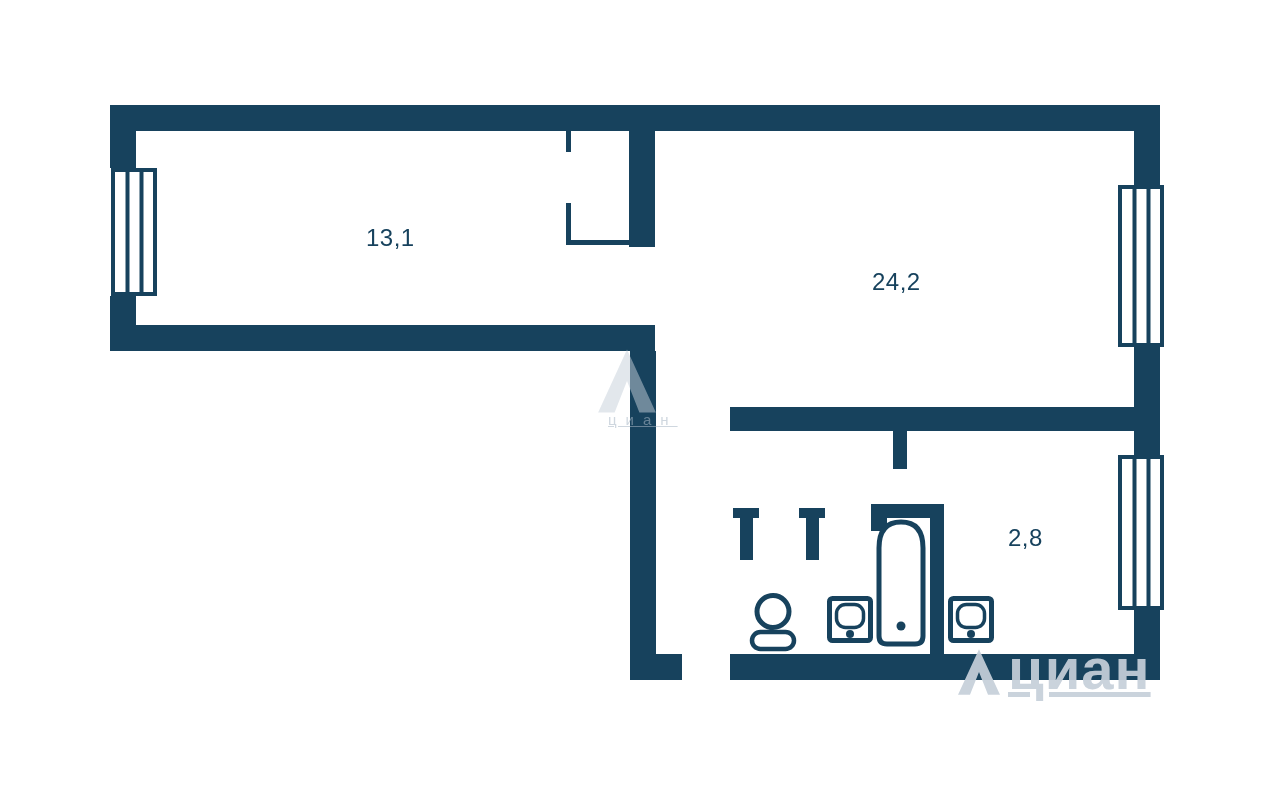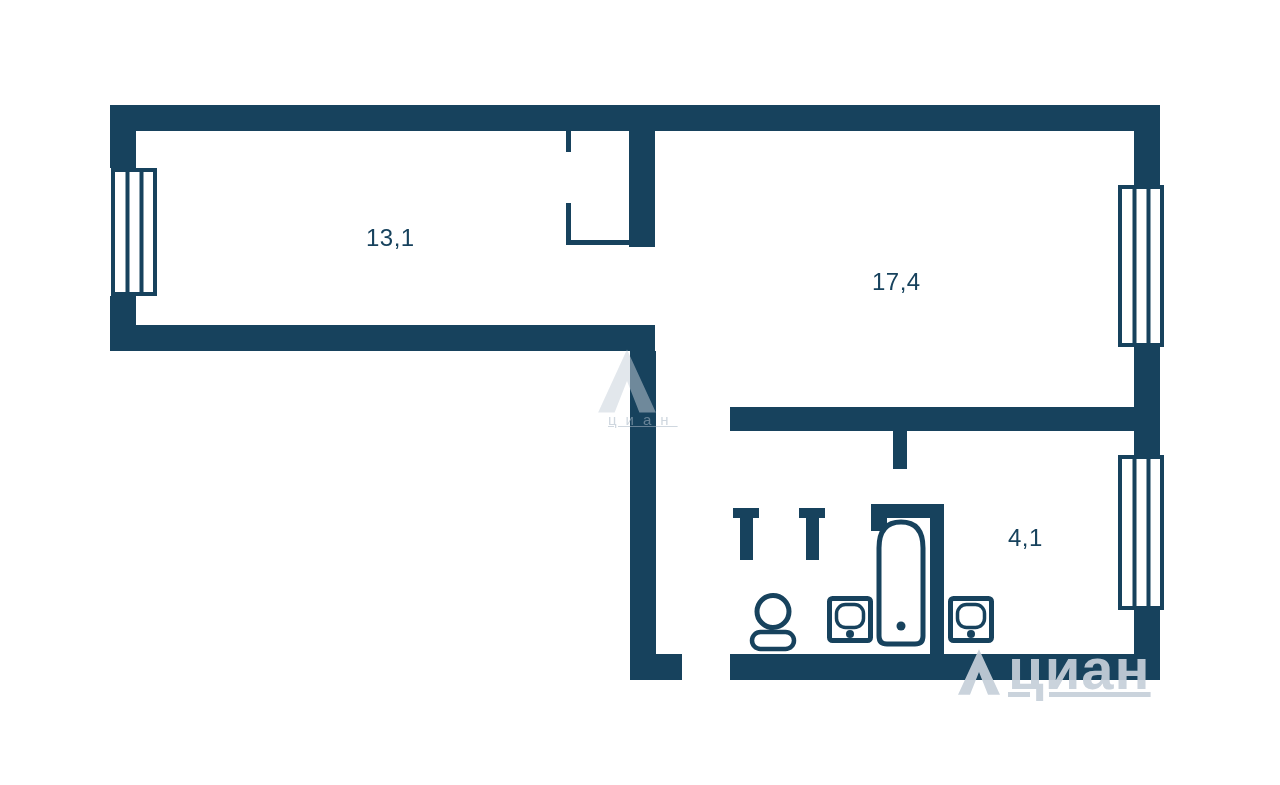--- a/index.html
+++ b/index.html
@@ -95,22 +95,22 @@
     <circle cx="29" cy="110" r="4.5" fill="currentColor"></circle>
   </svg>
 
   <svg class="fx" style="left:948px;top:596px;" width="46" height="47" viewBox="0 0 46 47">
     <rect x="2.5" y="2.5" width="41" height="42" rx="3" fill="#ffffff" stroke="currentColor" stroke-width="5"></rect>
     <rect x="9.5" y="8.5" width="27" height="23" rx="9" fill="none" stroke="currentColor" stroke-width="3.5"></rect>
     <circle cx="23" cy="38" r="4" fill="currentColor"></circle>
   </svg>
 
   <div class="room-label" style="left:358px;top:224px;margin-left:8px;">13,1</div>
-  <div class="room-label" style="left:872px;top:268px;">17,4</div>
-  <div class="room-label" style="left:1008px;top:524px;">4,1</div>
+  <div class="room-label" style="left:872px;top:268px;">24,2</div>
+  <div class="room-label" style="left:1008px;top:524px;">2,8</div>
 
   <svg class="wm-logo wm-logo-faint" width="66" height="72" viewBox="0 0 48 48" preserveAspectRatio="none">
     <polygon points="24,3 45,45 33,45 24,24 15,45 3,45" fill="var(--watermark,#c6d0da)"></polygon>
   </svg>
   <div class="wm-text wm-small">циан</div>
 
   <svg class="wm-logo wm-logo-big" width="48" height="52" viewBox="0 0 48 48" preserveAspectRatio="none">
     <polygon points="24,3 45,45 33,45 24,24 15,45 3,45" fill="var(--watermark,#c6d0da)"></polygon>
   </svg>
   <div class="wm-text wm-big">циан</div>

